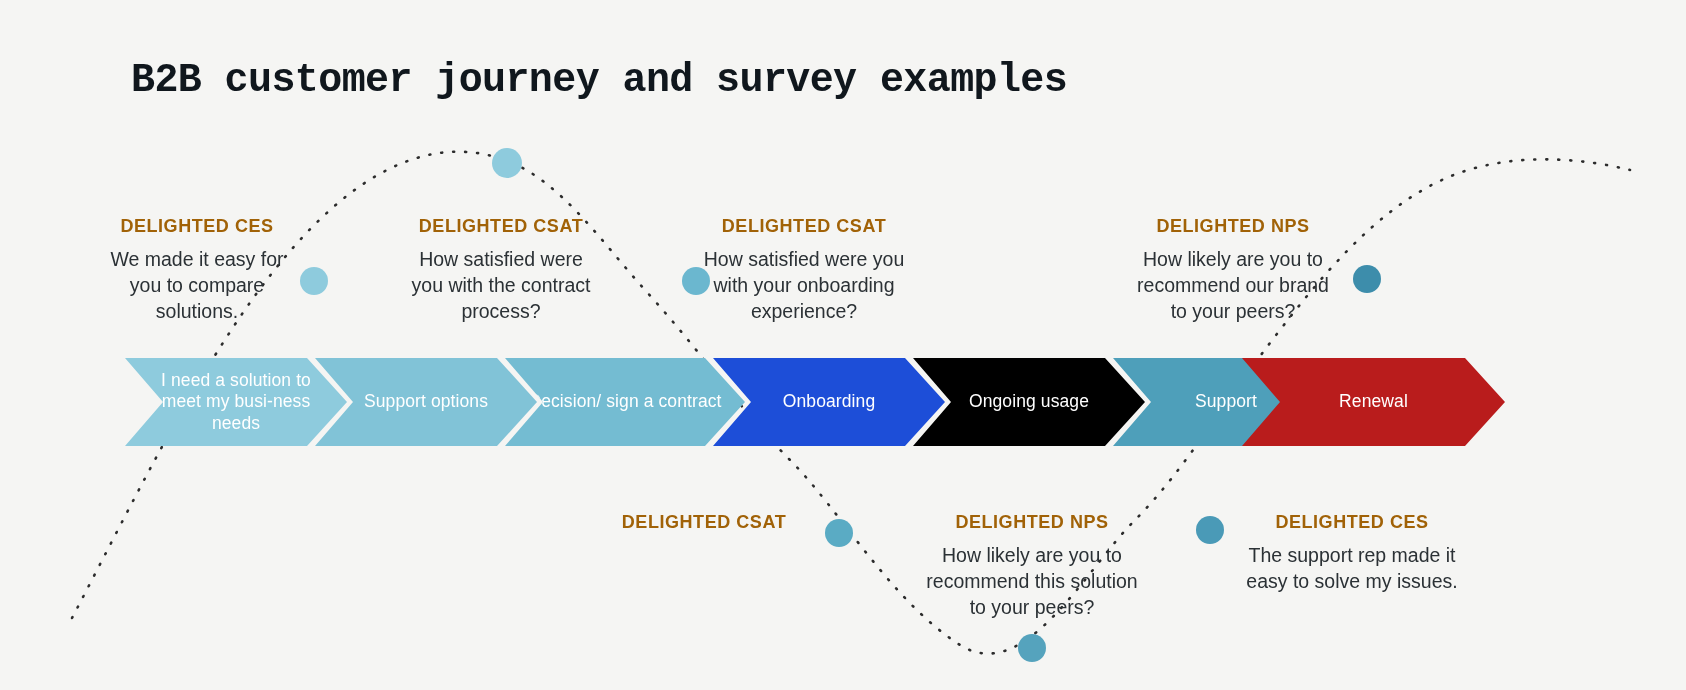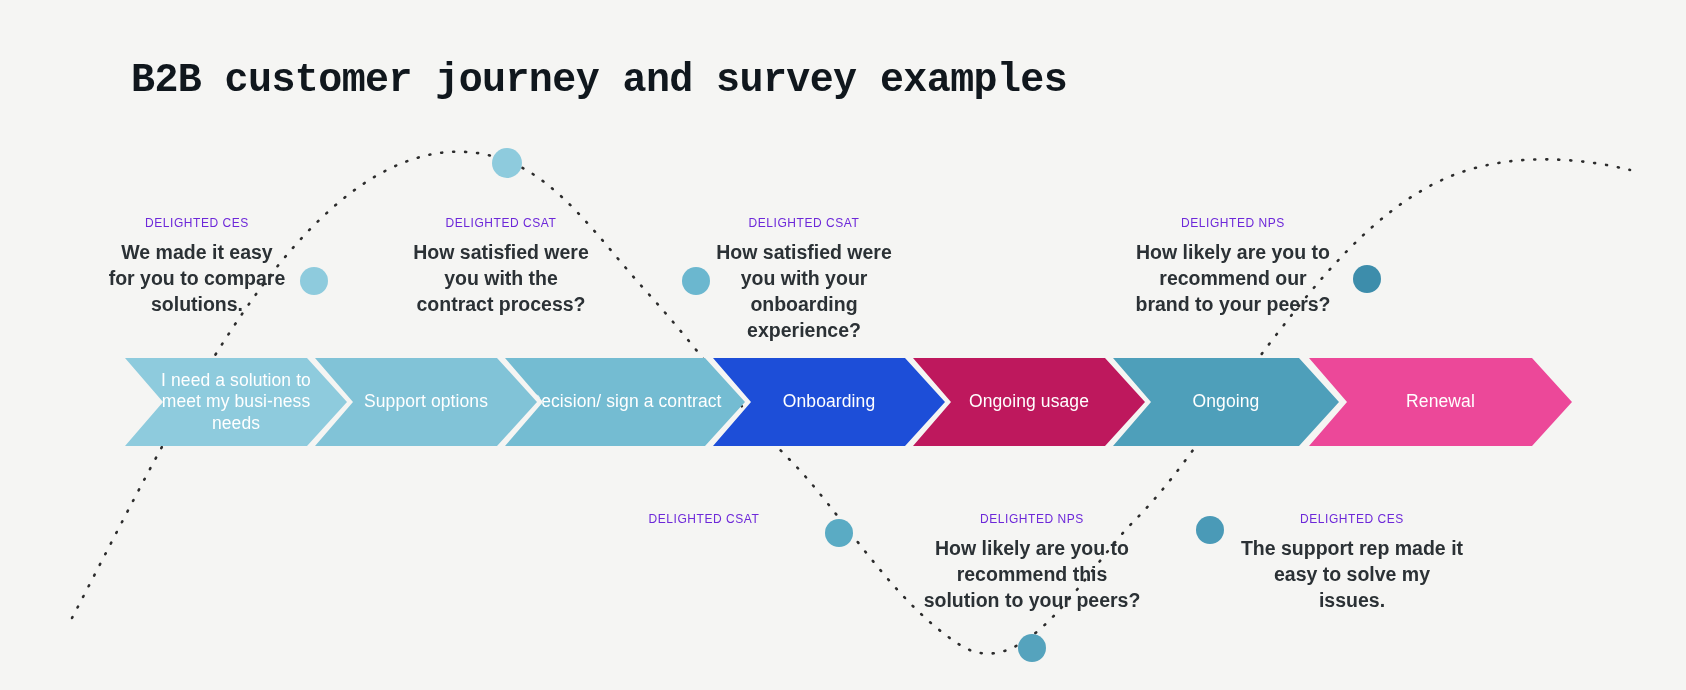--- a/index.html
+++ b/index.html
@@ -66,32 +66,31 @@
     padding: 0 6px;
     max-width: 86%;
   }
 
   
   .callout {
     position: absolute;
     text-align: center;
   }
   .callout .kicker {
-    font-size: 12px;
-    font-weight: 400;
+    font-size: 18px;
+    font-weight: 700;
     letter-spacing: 0.55px;
-    color: #6d28d9;
+    color: #a16207;
     margin-bottom: 10px;
     white-space: nowrap;
   }
   .callout .question {
     font-size: 19.5px;
     line-height: 1.33;
     color: #2b3135;
-    font-weight: bold;
   }
 
   
   .journey-dot {
     position: absolute;
     border-radius: 50%;
   }
 </style>
 </head>
 <body style="background: rgb(245, 245, 243);">
@@ -119,27 +118,27 @@
     </div>
     <div class="stage" style="left: 190px; width: 222px; clip-path: polygon(0px 0px, 182px 0px, 222px 44px, 182px 88px, 0px 88px, 38px 44px); background: rgb(129, 195, 215);">
       <span class="stage-label">Support options</span>
     </div>
     <div class="stage" style="left: 380px; width: 240px; clip-path: polygon(0px 0px, 200px 0px, 240px 44px, 200px 88px, 0px 88px, 38px 44px); background: rgb(116, 188, 210);">
       <span class="stage-label">Decision/ sign a contract</span>
     </div>
     <div class="stage" style="left: 588px; width: 232px; clip-path: polygon(0px 0px, 192px 0px, 232px 44px, 192px 88px, 0px 88px, 38px 44px); background: #1d4ed8;">
       <span class="stage-label">Onboarding</span>
     </div>
-    <div class="stage" style="left: 788px; width: 232px; clip-path: polygon(0px 0px, 192px 0px, 232px 44px, 192px 88px, 0px 88px, 38px 44px); background: #be185d;">
+    <div class="stage" style="left: 788px; width: 232px; clip-path: polygon(0px 0px, 192px 0px, 232px 44px, 192px 88px, 0px 88px, 38px 44px); background: #000000;">
       <span class="stage-label">Ongoing usage</span>
     </div>
     <div class="stage" style="left: 988px; width: 226px; clip-path: polygon(0px 0px, 186px 0px, 226px 44px, 186px 88px, 0px 88px, 38px 44px); background: rgb(78, 159, 186);">
-      <span class="stage-label">Ongoing</span>
+      <span class="stage-label">Support</span>
     </div>
-    <div class="stage" style="left: 1184px; width: 263px; clip-path: polygon(0px 0px, 223px 0px, 263px 44px, 223px 88px, 0px 88px, 38px 44px); background: #ec4899; text-align: center;">
+    <div class="stage" style="left: 1117px; width: 263px; clip-path: polygon(0px 0px, 223px 0px, 263px 44px, 223px 88px, 0px 88px, 38px 44px); background: #b91c1c; text-align: center;">
       <span class="stage-label">Renewal</span>
     </div>
   </div>
 
   <div class="callout" style="left:107px; top:216px; width:180px;">
     <div class="kicker">DELIGHTED CES</div>
     <div class="question">We made it easy for you to compare solutions.</div>
   </div>
 
   <div class="callout" style="left:404px; top:216px; width:194px;">

